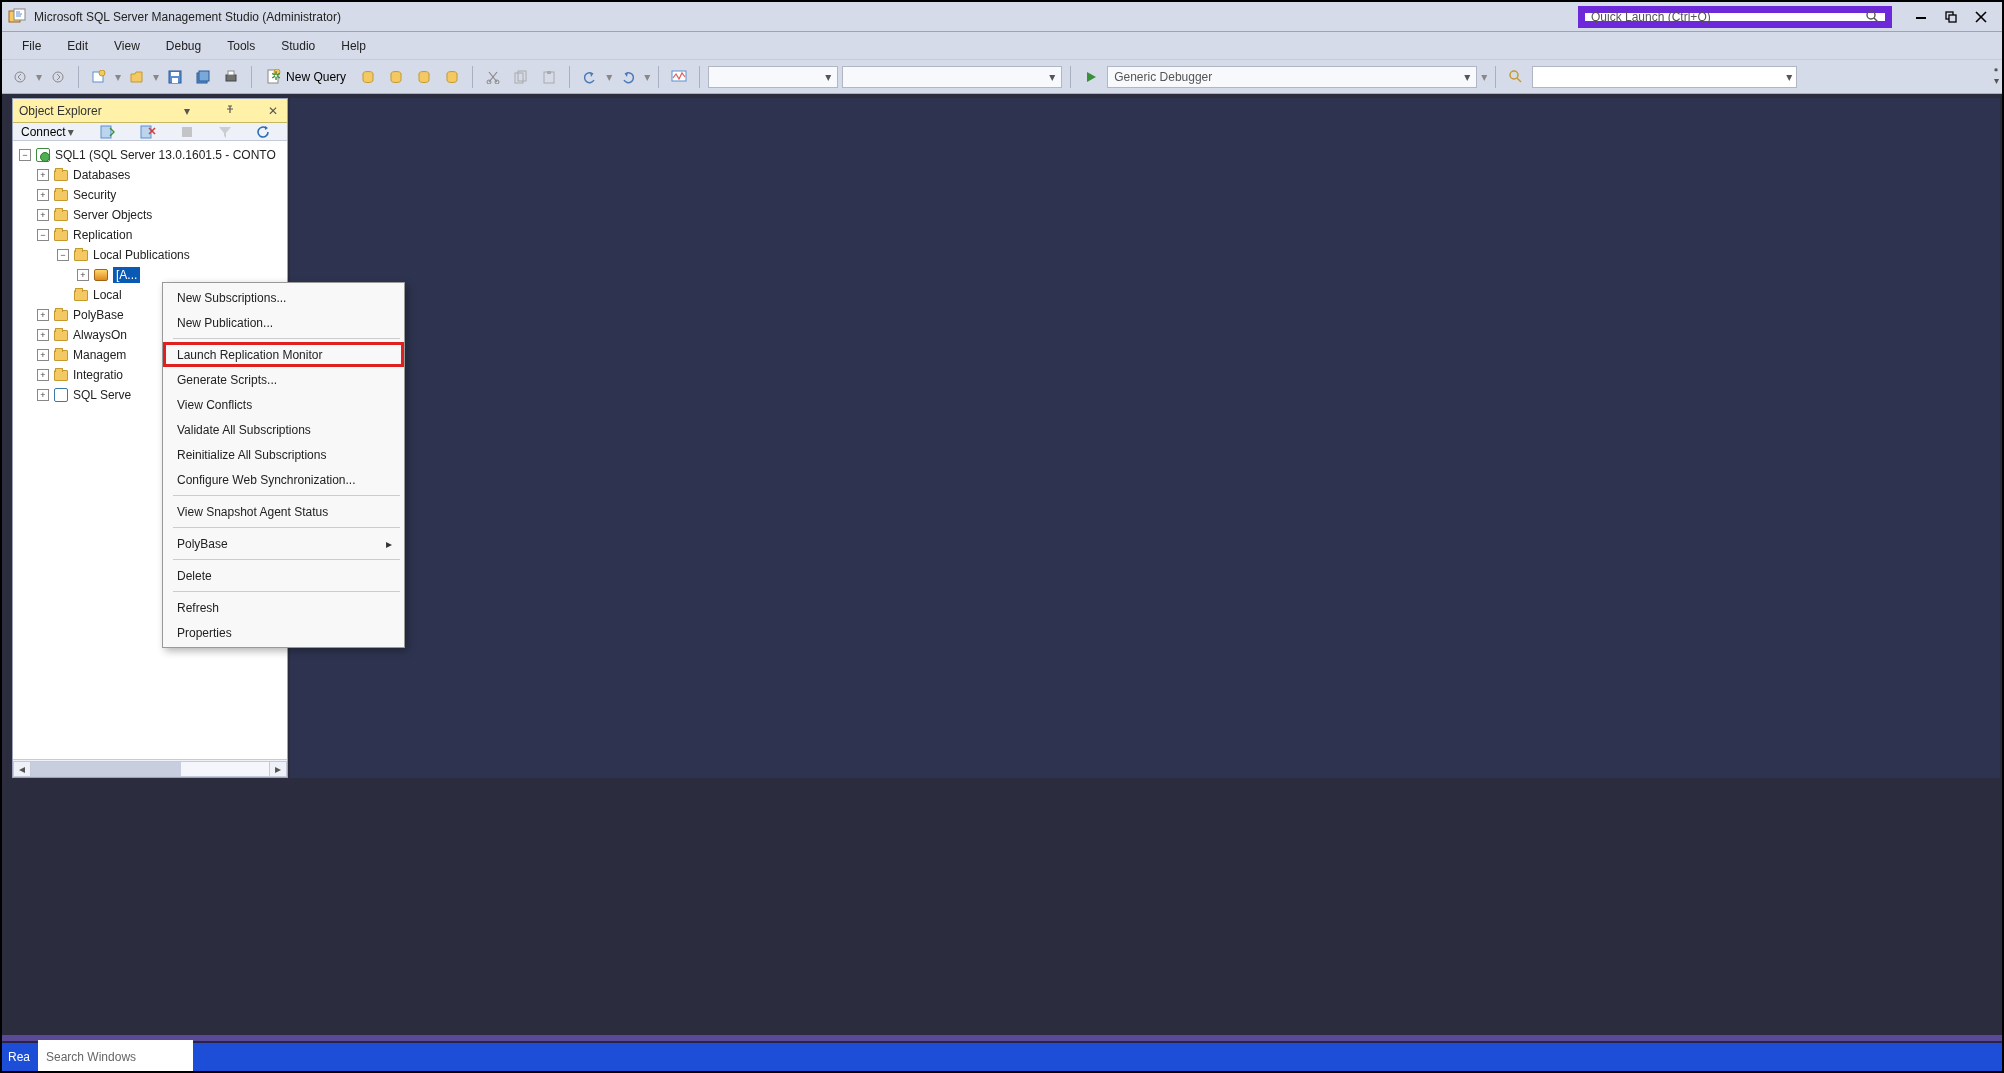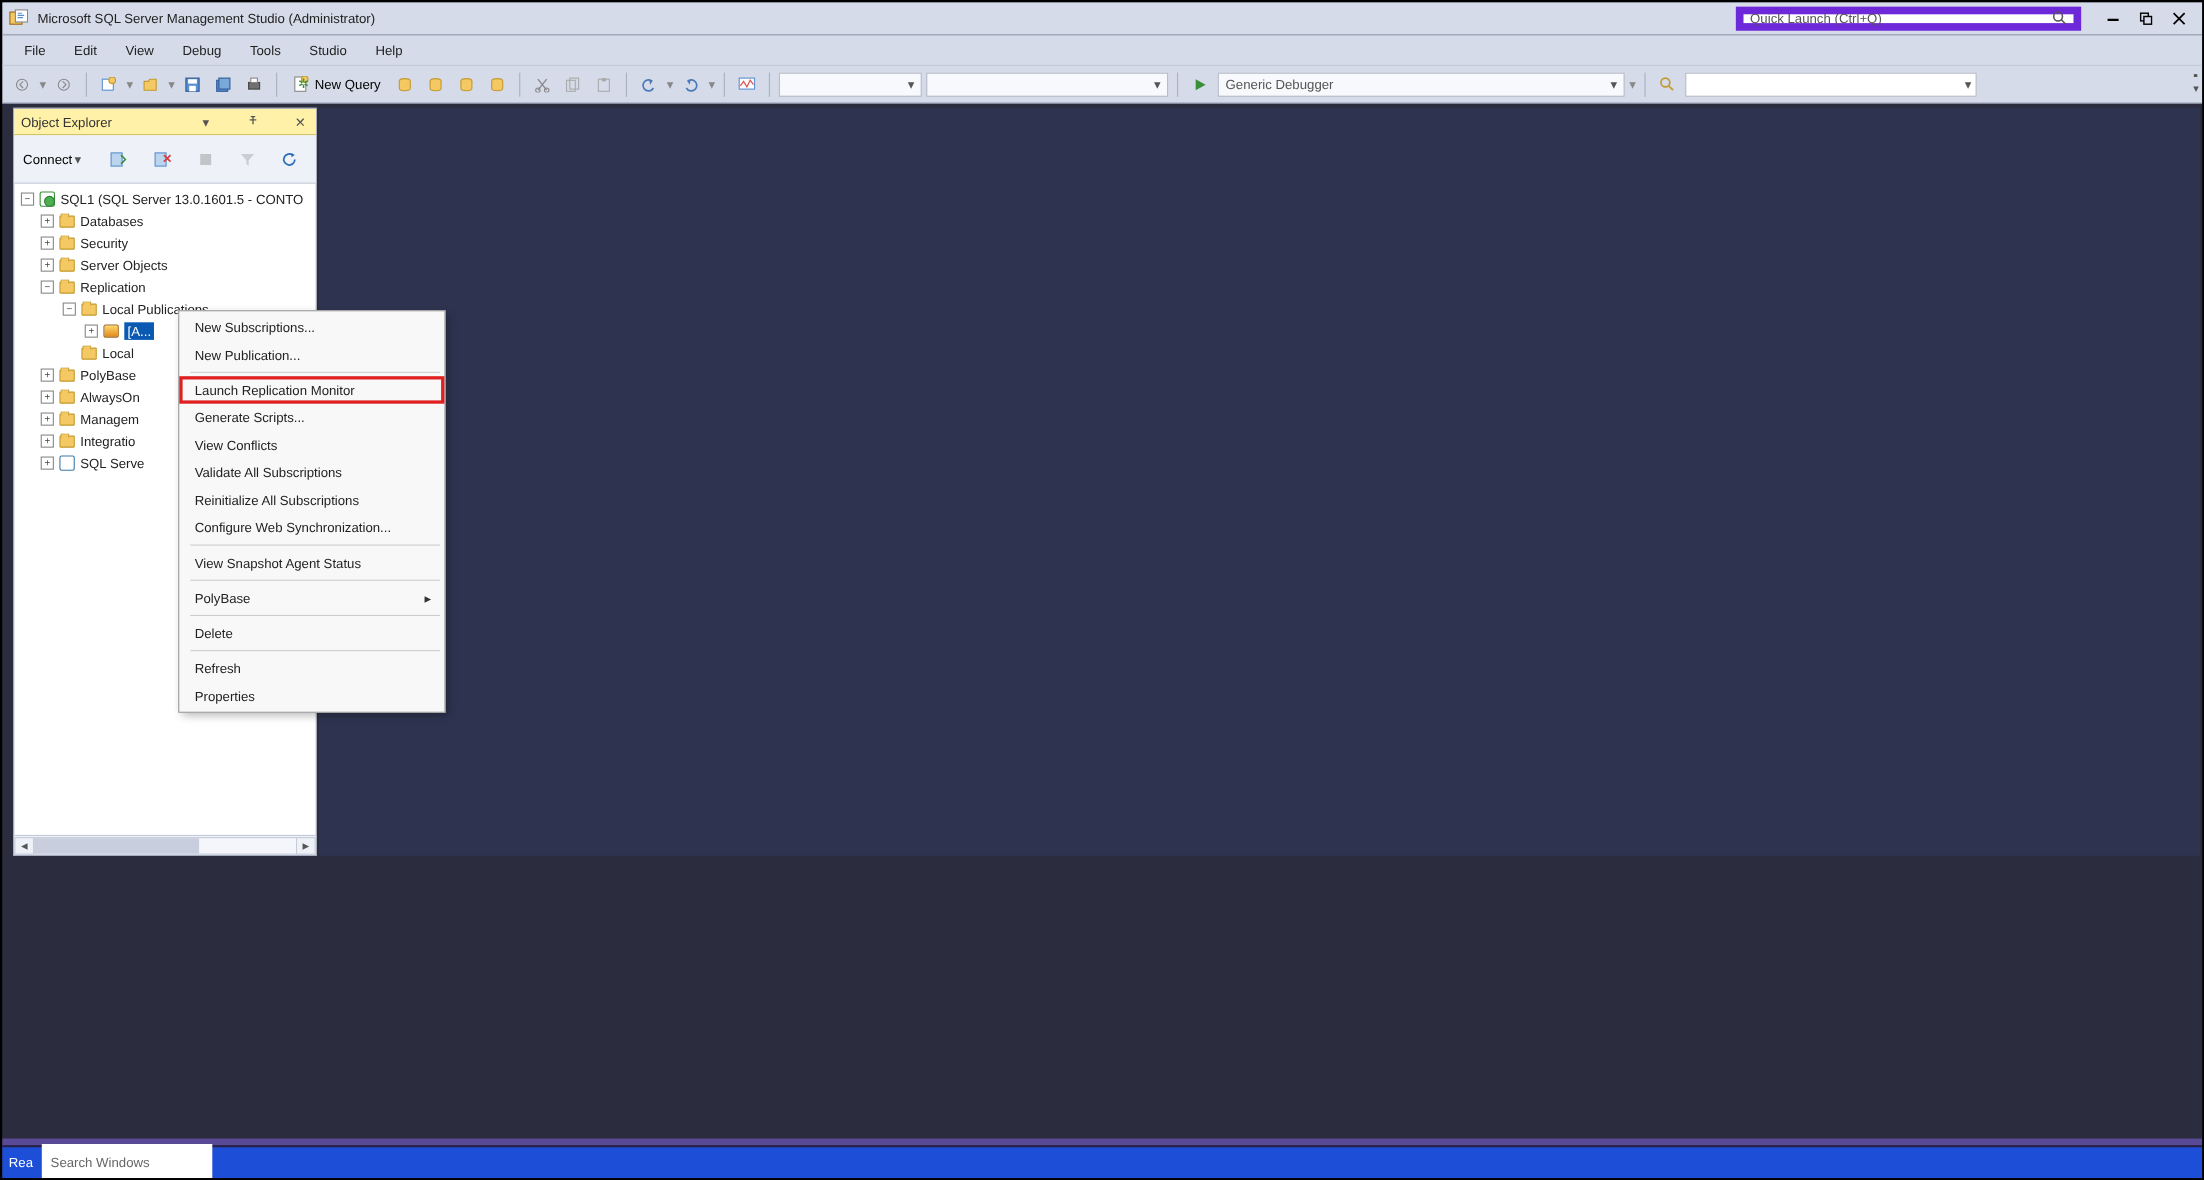--- a/index.html
+++ b/index.html
@@ -30,21 +30,21 @@
   .tb-combo.wide { width: 370px; }
   .tb-combo .chev { margin-left: auto; }
   .tb-input { width: 265px; height: 22px; background: #fff; border: 1px solid #b0b6c4; display:flex; align-items:center; padding:0 4px;}
   .tb-input .chev { margin-left:auto; color:#555;}
 
   
   .obj-explorer { position: absolute; left: 10px; top: 96px; width: 276px; height: 680px; background: #fff; border: 1px solid #9aa3b8; display: flex; flex-direction: column; }
   .oe-title { height: 24px; background: #fff2a8; border-bottom: 1px solid #c4b760; display: flex; align-items: center; padding: 0 6px; color: #333; gap: 25px; }
   .oe-title .title-text { flex: 1; }
   .oe-title .t-icon { width: 16px; height: 16px; display:flex; align-items:center; justify-content:center; color:#555; margin-left:2px;}
-  .oe-toolbar { height: 44px; background: #eef1f7; border-bottom: 1px solid #c4cad8; display: flex; align-items: center; padding: 0 6px; gap: 24px; }
+  .oe-toolbar { height: 18px; background: #eef1f7; border-bottom: 1px solid #c4cad8; display: flex; align-items: center; padding: 0 6px; gap: 24px; }
   .oe-toolbar .connect { display:flex; align-items:center; gap:2px; padding:0 2px;}
   .oe-toolbar .oe-icon { width:18px; height:18px; display:flex; align-items:center; justify-content:center; }
 
   .tree { flex: 1; overflow: hidden; padding: 4px 0; color: #222; position: relative; }
   .tree-row { display: flex; align-items: center; height: 20px; padding-left: 6px; white-space: nowrap; }
   .tree-row .exp { width: 12px; height: 12px; border: 1px solid #888; display:flex; align-items:center; justify-content:center; font-size:9px; line-height:1; color:#444; margin-right:4px; background:#fff;}
   .tree-row .icon { width:16px; height:14px; margin-right:4px; display:flex; align-items:center; justify-content:center;}
   .folder { width:14px; height:11px; background:#f4c963; border:1px solid #c49a2e; border-radius:1px; position:relative;}
   .folder::before { content:''; position:absolute; top:-3px; left:0; width:6px; height:3px; background:#f4c963; border:1px solid #c49a2e; border-bottom:none; border-radius:1px 1px 0 0;}
   .pub-icon { width:14px; height:12px; background: linear-gradient(#ffd76a,#e08a1e); border:1px solid #a06514; border-radius:2px;}

